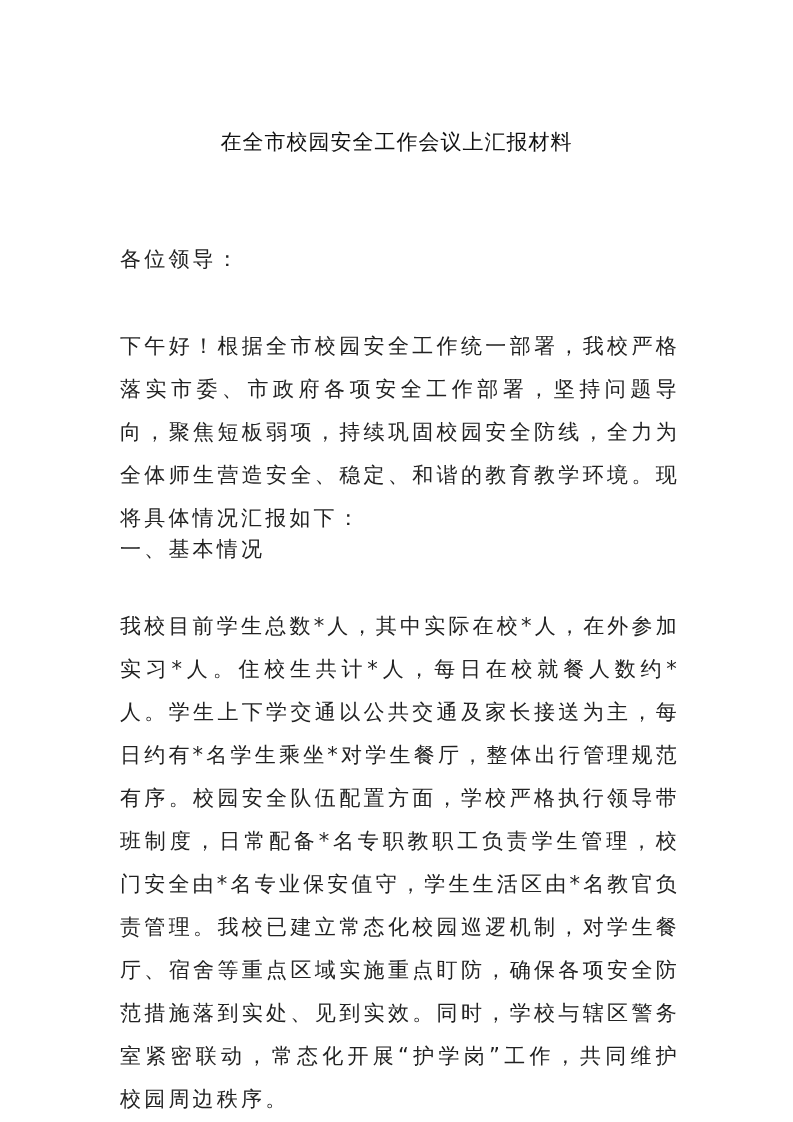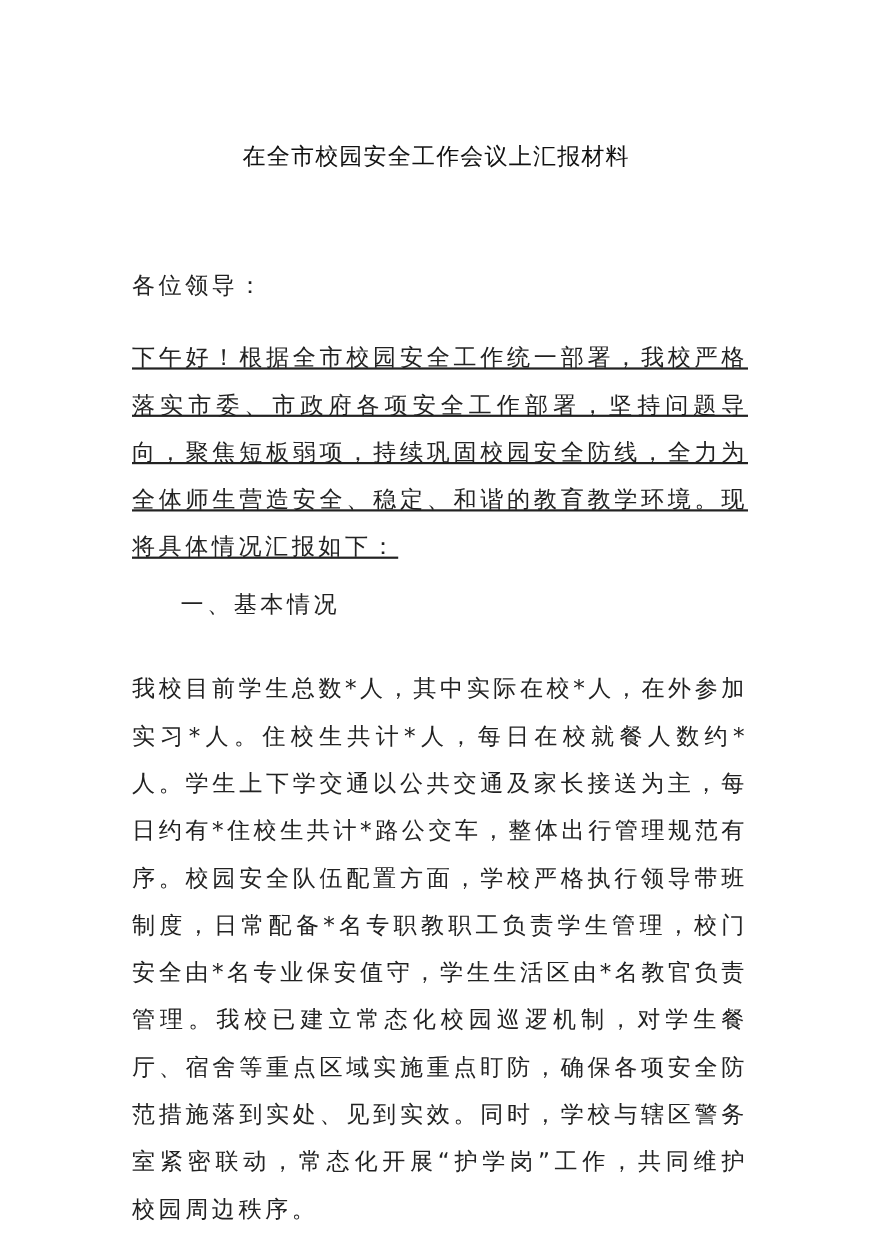--- a/index.html
+++ b/index.html
@@ -4,26 +4,26 @@
 <style>
   html, body { margin: 0; padding: 0; background: #ffffff; }
   body { width: 793px; height: 1122px; position: relative; overflow: hidden;
          font-family: "DejaVu Sans", "Liberation Sans", sans-serif; color: #222; }
   .page { position: absolute; left: 0; top: 0; width: 793px; height: 816px; }
   .title { position: absolute; left: 0; width: 793px; top: 128px; text-align: center;
            font-size: 21px; letter-spacing: 1px; color: #111; }
   .para { position: absolute; left: 120px; width: 560px; font-size: 21px;
           line-height: 43px; letter-spacing: 3.2px; text-align: justify; color: #222; margin: 0; }
   .salutation { top: 238px; }
-  .intro { top: 304px; text-decoration: underline; }
-  .heading { top: 528px; margin-left: 44px; }
+  .intro { top: 325px; }
+  .heading { top: 528px; }
   .basic { top: 605px; }
 </style>
 </head>
 <body>
 
 <div class="page">
   <div class="title">在全市校园安全工作会议上汇报材料</div>
   <p class="para salutation">各位领导：</p>
   <p class="para intro">下午好！根据全市校园安全工作统一部署，我校严格落实市委、市政府各项安全工作部署，坚持问题导向，聚焦短板弱项，持续巩固校园安全防线，全力为全体师生营造安全、稳定、和谐的教育教学环境。现将具体情况汇报如下：</p>
   <p class="para heading">一、基本情况</p>
-  <p class="para basic">我校目前学生总数*人，其中实际在校*人，在外参加实习*人。住校生共计*人，每日在校就餐人数约*人。学生上下学交通以公共交通及家长接送为主，每日约有*住校生共计*路公交车，整体出行管理规范有序。校园安全队伍配置方面，学校严格执行领导带班制度，日常配备*名专职教职工负责学生管理，校门安全由*名专业保安值守，学生生活区由*名教官负责管理。我校已建立常态化校园巡逻机制，对学生餐厅、宿舍等重点区域实施重点盯防，确保各项安全防范措施落到实处、见到实效。同时，学校与辖区警务室紧密联动，常态化开展“护学岗”工作，共同维护校园周边秩序。</p>
+  <p class="para basic">我校目前学生总数*人，其中实际在校*人，在外参加实习*人。住校生共计*人，每日在校就餐人数约*人。学生上下学交通以公共交通及家长接送为主，每日约有*名学生乘坐*对学生餐厅，整体出行管理规范有序。校园安全队伍配置方面，学校严格执行领导带班制度，日常配备*名专职教职工负责学生管理，校门安全由*名专业保安值守，学生生活区由*名教官负责管理。我校已建立常态化校园巡逻机制，对学生餐厅、宿舍等重点区域实施重点盯防，确保各项安全防范措施落到实处、见到实效。同时，学校与辖区警务室紧密联动，常态化开展“护学岗”工作，共同维护校园周边秩序。</p>
 </div>
 
 </body></html>

